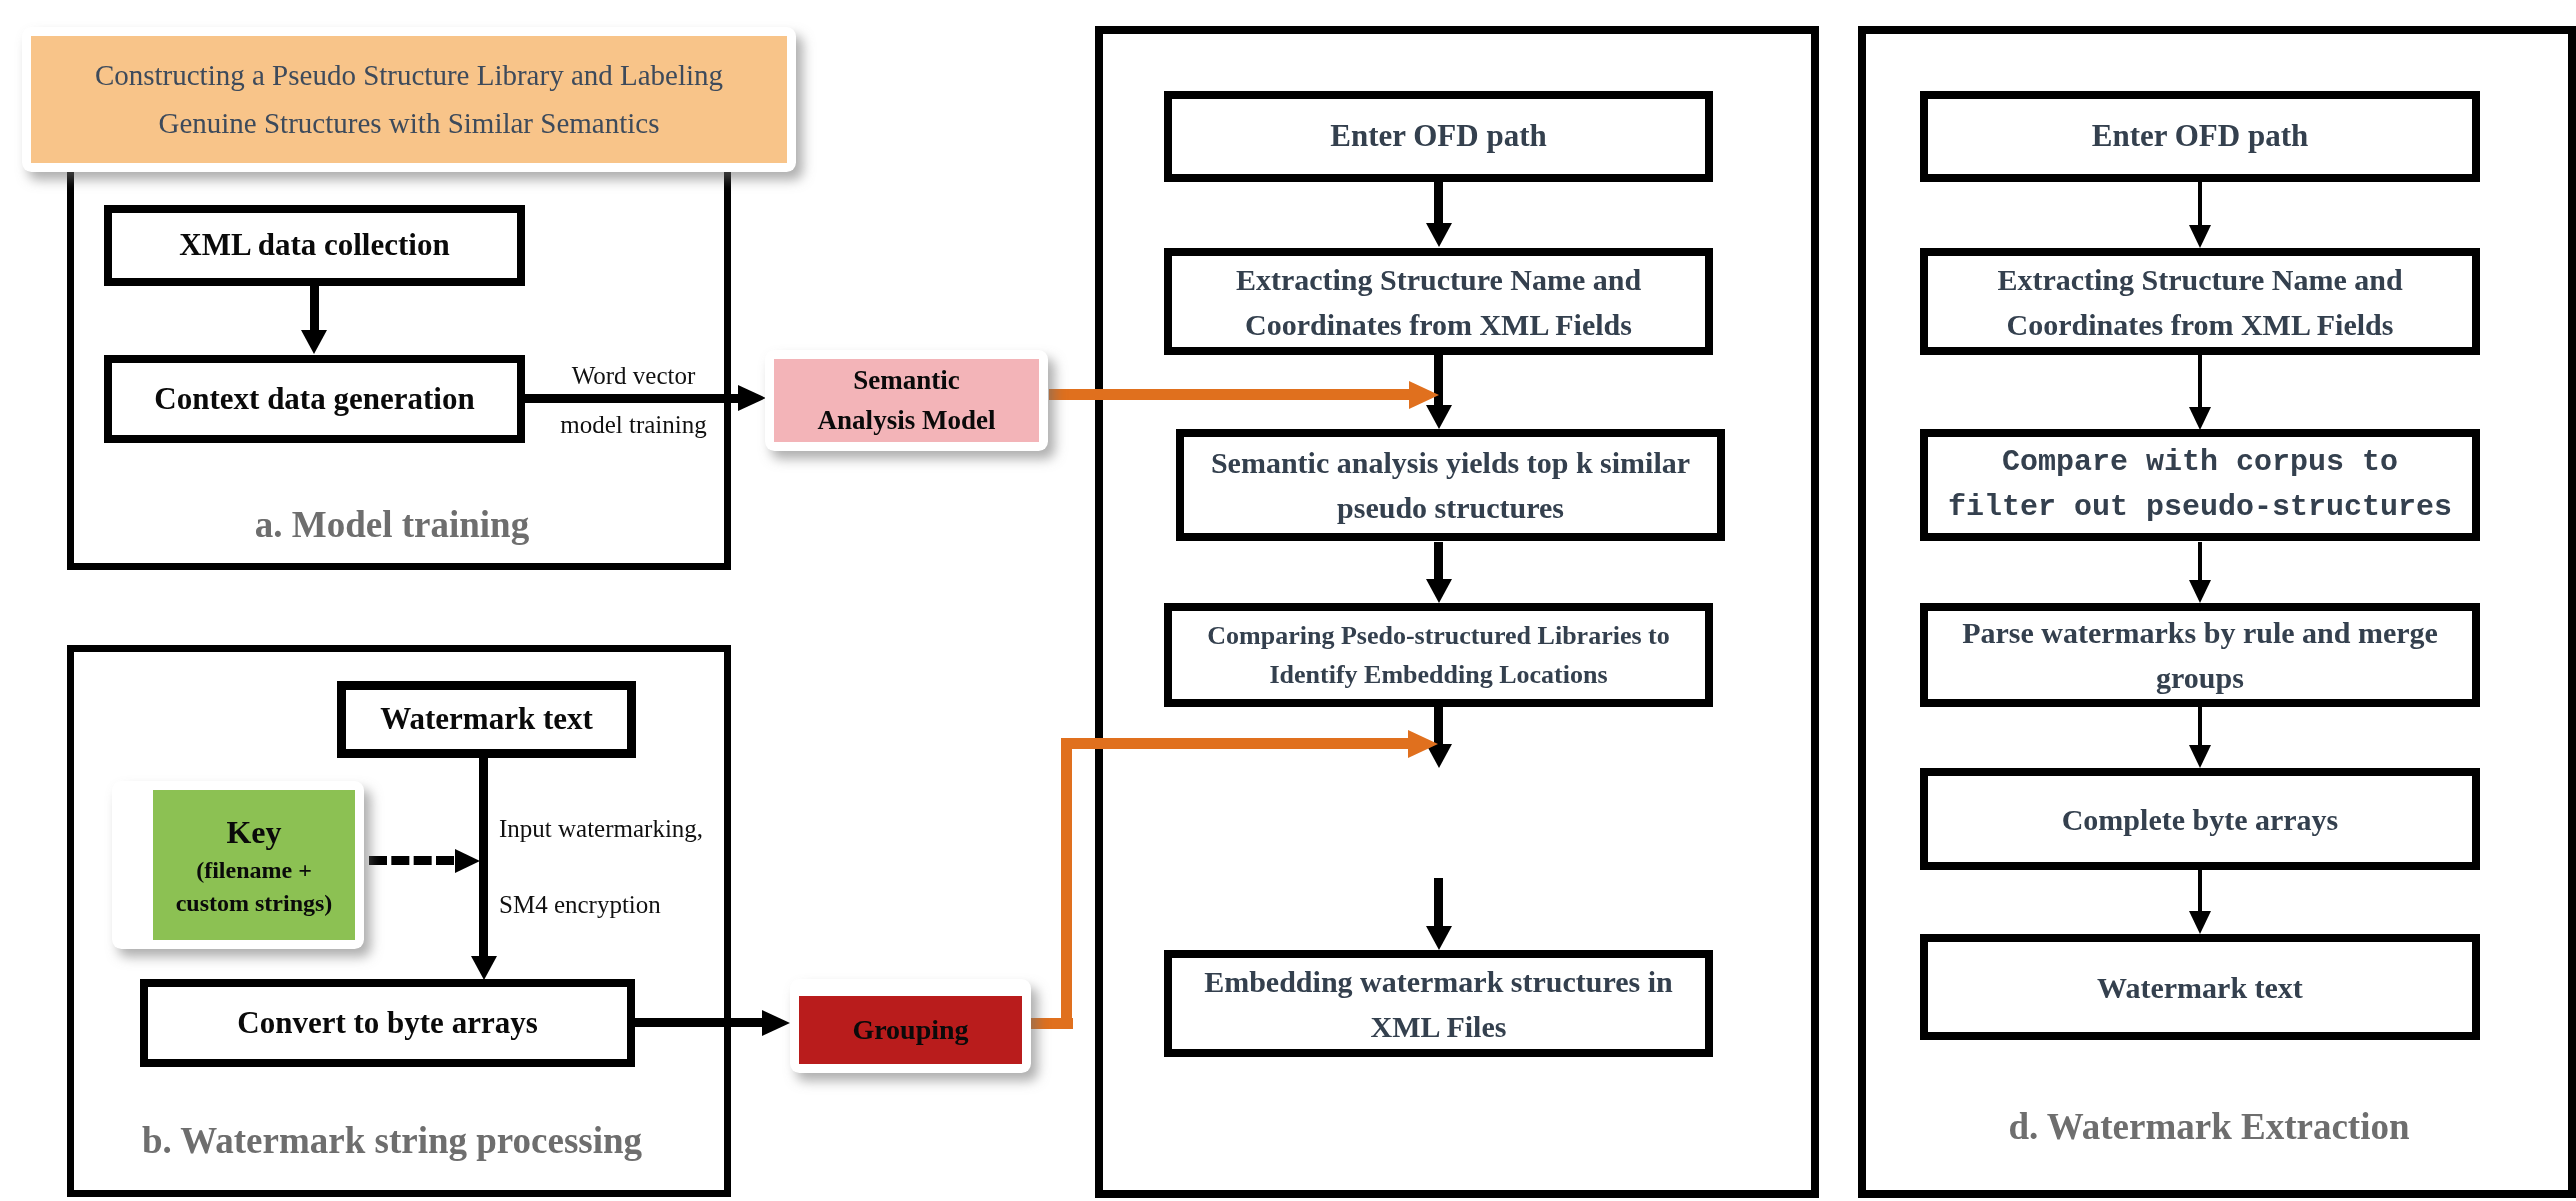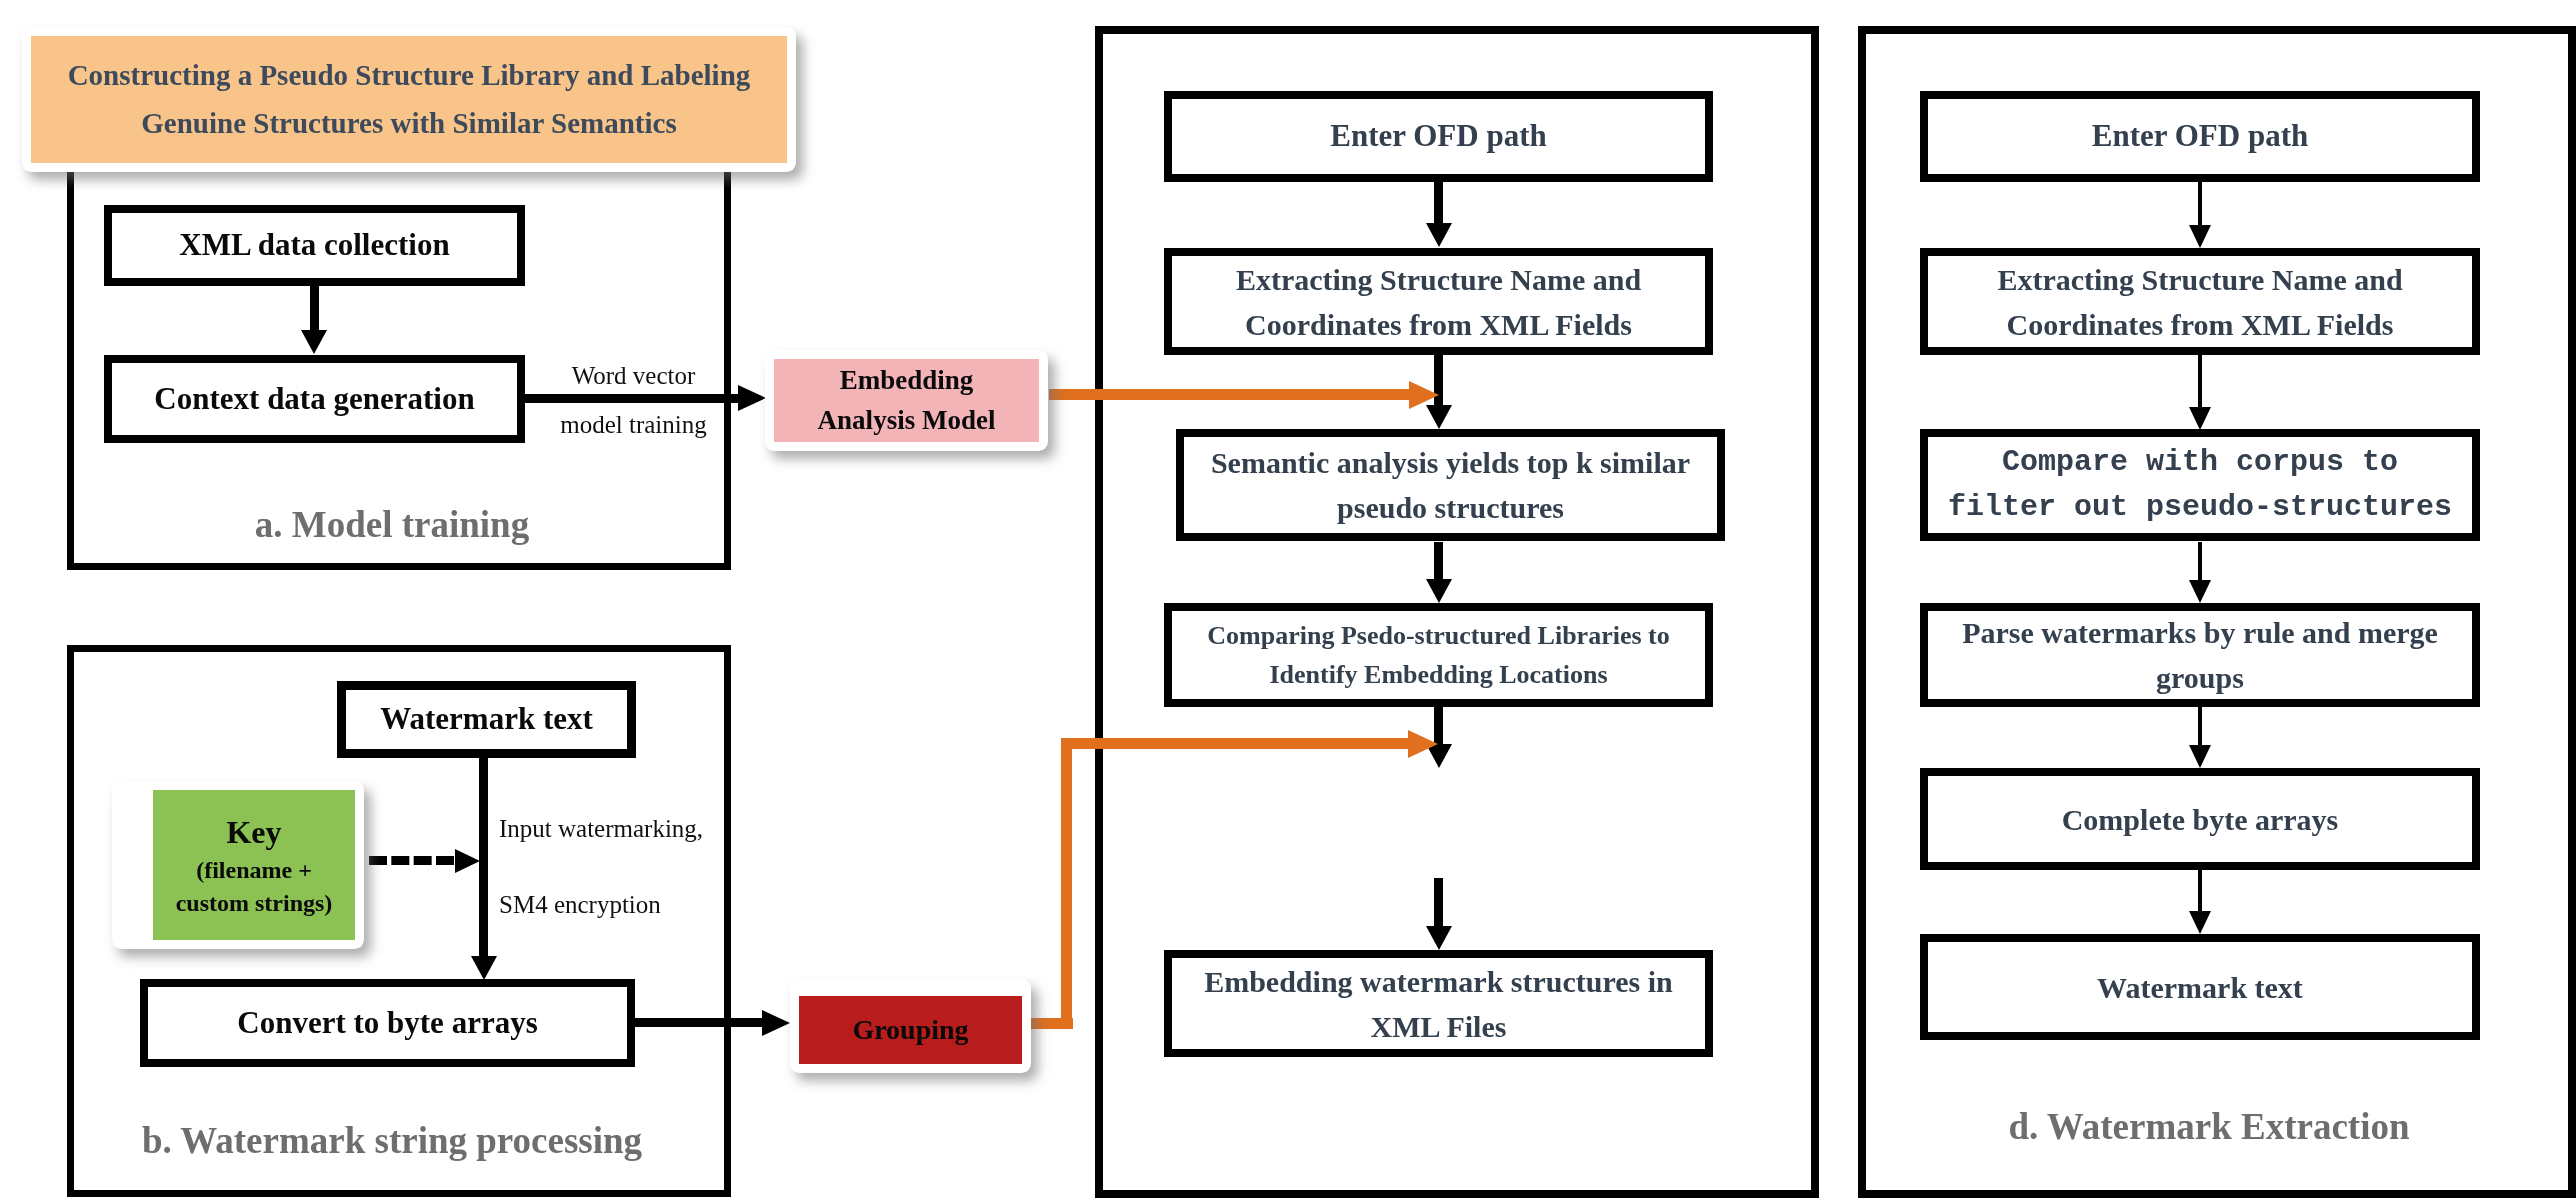--- a/index.html
+++ b/index.html
@@ -28,21 +28,21 @@
   .side-label{position:absolute;font-size:25px;color:#111;text-align:center;z-index:2;line-height:1.2;align-items:center;}
 </style>
 </head>
 <body>
 
 <div class="stage">
 
   <div class="panel" style="left:67px;top:162px;width:650px;height:394px;"></div>
 
   <div class="frame" style="left:22px;top:27px;width:774px;height:145px;">
-    <div class="fill" style="background:#f8c489;font-weight:bold;">
+    <div class="fill" style="background:#f8c489;font-weight:normal;">
       <div style="font-size:29px;line-height:1.65;color:#3d4a5b;padding:0 23px;">Constructing a Pseudo Structure Library and Labeling Genuine Structures with Similar Semantics</div>
     </div>
   </div>
 
   <div class="pbox black-t" style="left:104px;top:205px;width:421px;height:81px;font-size:31px;">XML data collection</div>
 
   <div>
     <div class="shaft" style="left:310px;top:286px;width:9.4px;height:46px;"></div>
     <div class="tri down" style="left:301px;top:330px;"></div>
   </div>
@@ -54,21 +54,21 @@
     <div>model training</div>
   </div>
 
   <div>
     <div class="shaft" style="left:525px;top:394px;width:215px;height:9.4px;"></div>
     <div class="tri right" style="left:738px;top:385px;"></div>
   </div>
 
   <div class="frame" style="left:765px;top:350px;width:283px;height:101px;">
     <div class="fill" style="background:#f3b4b8;font-size:27px;line-height:1.45;">
-      <span>Embedding</span>
+      <span>Semantic</span>
       <span>Analysis Model</span>
     </div>
   </div>
 
   <div class="caption" style="left:67px;top:503px;width:650px;">a. Model training</div>
 
   <div>
     <div class="o-shaft" style="left:1049px;top:389px;width:363px;height:11.4px;"></div>
     <div class="o-tri" style="left:1409px;top:381px;"></div>
   </div>

